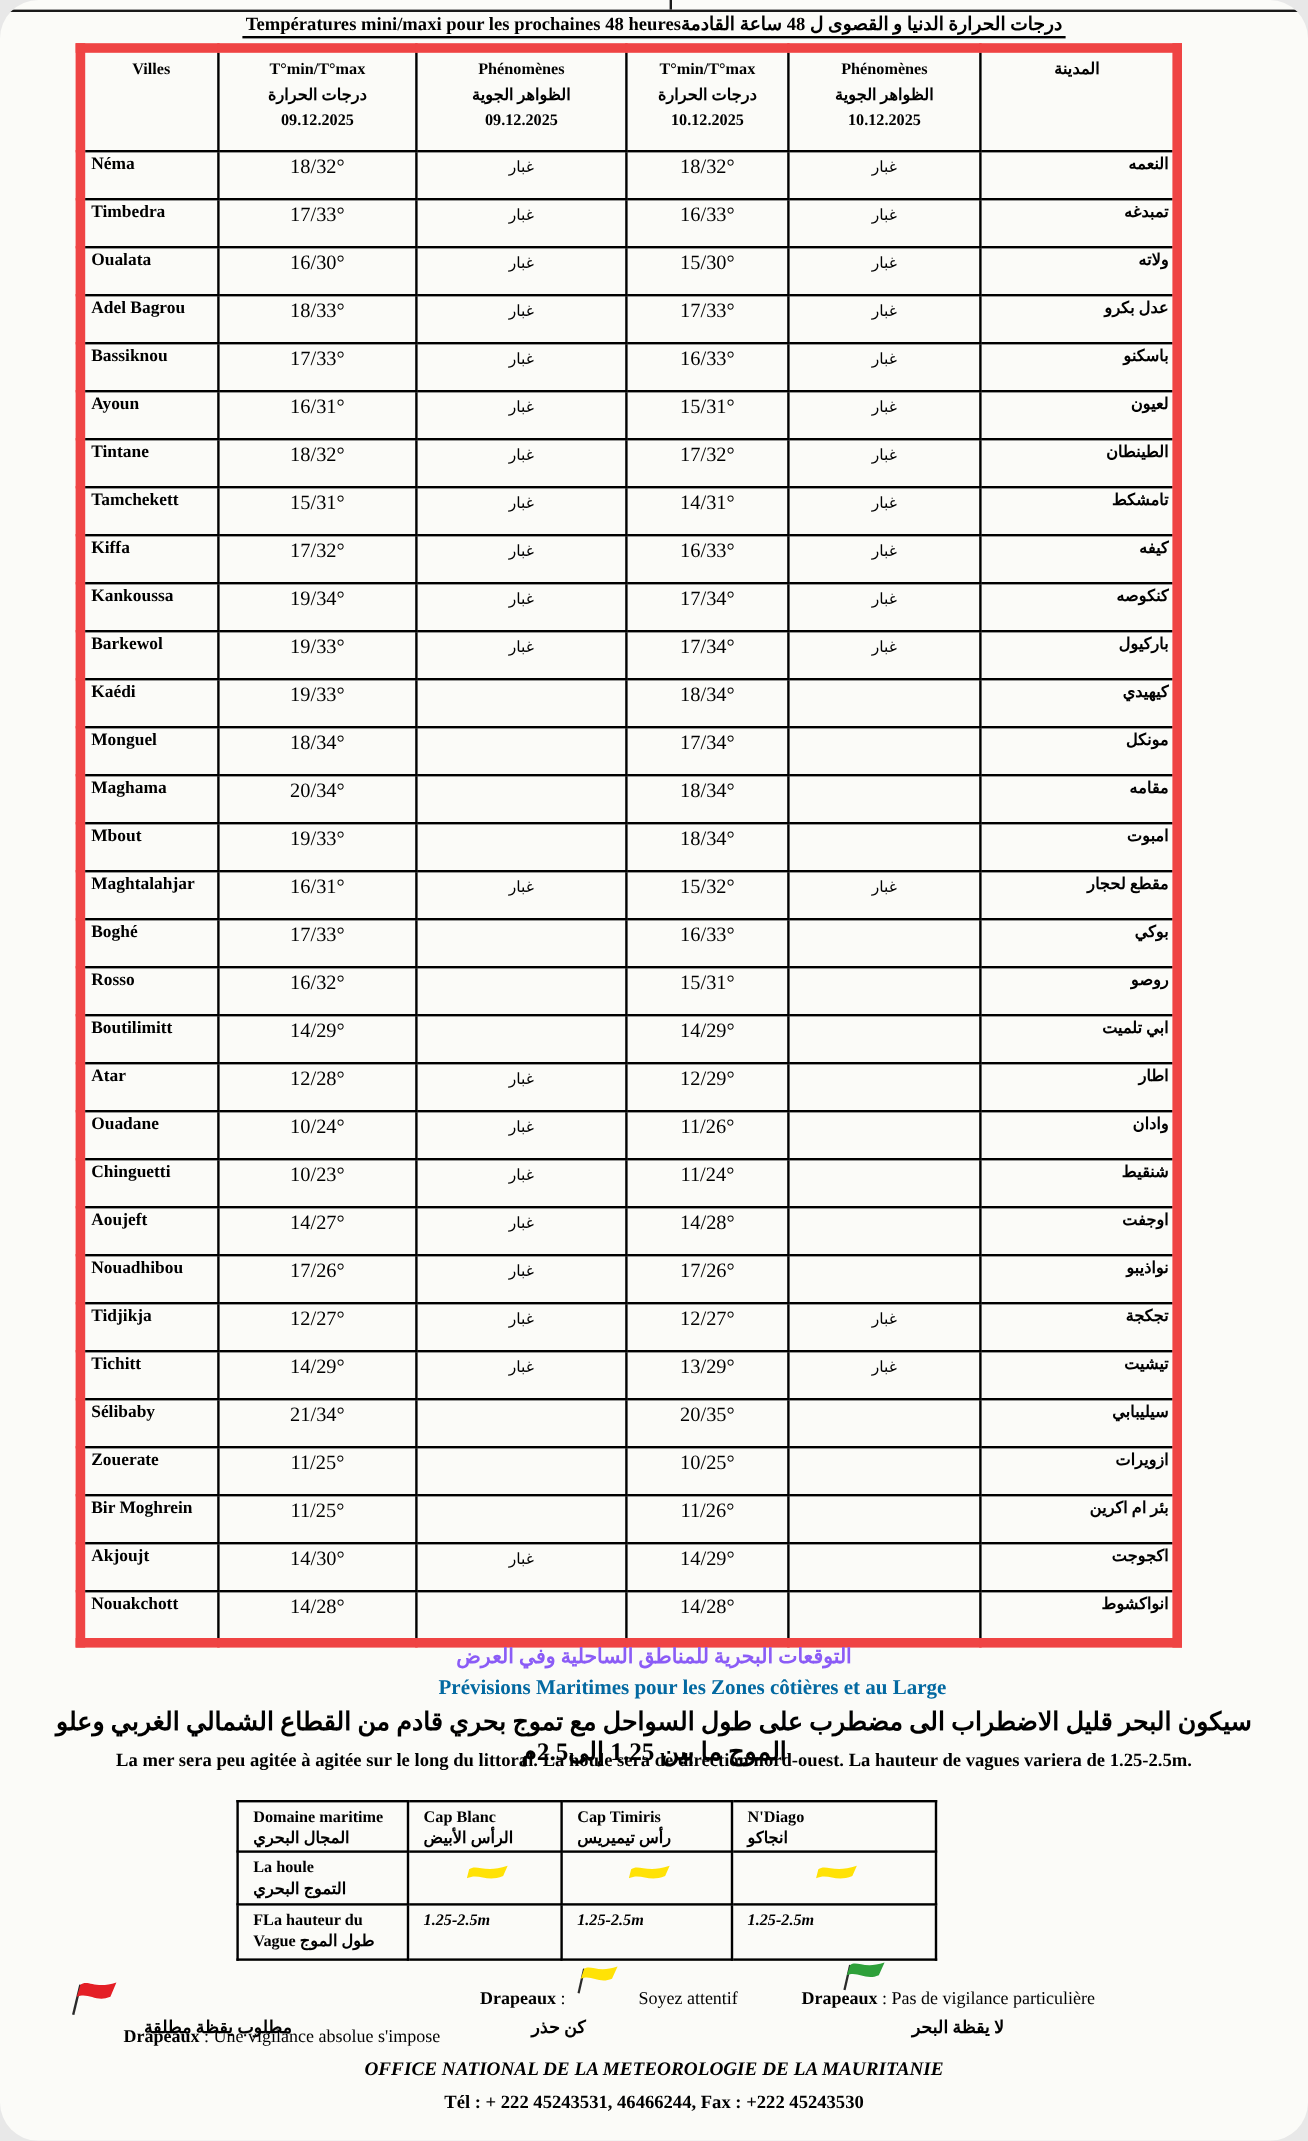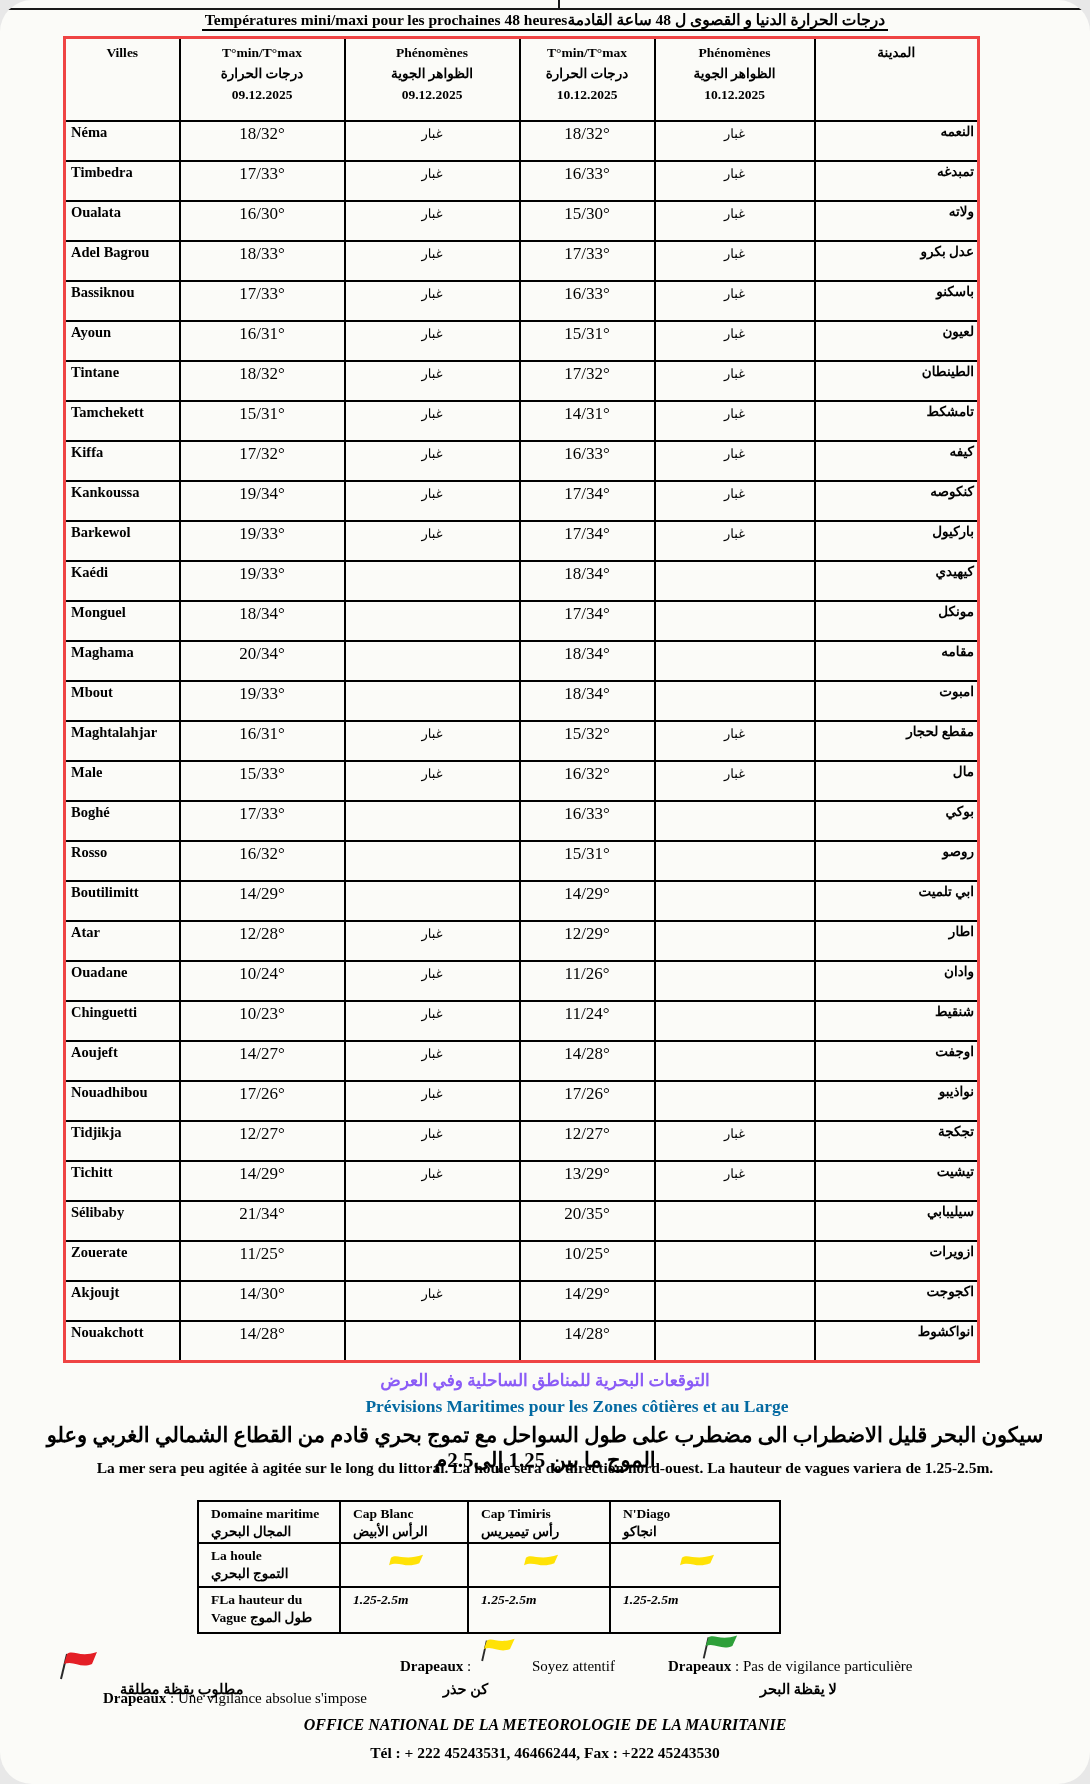--- a/index.html
+++ b/index.html
@@ -8,21 +8,21 @@
   
   .crop-line{position:absolute;top:8px;left:0;width:1090px;border-top:2px solid #1a1a1a;}
   .crop-tick{position:absolute;left:558px;top:0;height:8px;border-left:2px solid #1a1a1a;}
   
   .doc-title{position:absolute;top:11px;left:0;width:100%;text-align:center;
              font-size:15.5px;font-weight:bold;white-space:nowrap;}
   .doc-title .inner{border-bottom:2px solid #000;padding:0 3px 1px;}
   .ar-inline{direction:rtl;unicode-bidi:isolate;}
   
   .temp-table{position:absolute;top:36px;left:63px;width:914px;border-collapse:collapse;
-              table-layout:fixed;border:3px solid #ef4444;}
+              table-layout:fixed;border:8px solid #ef4444;}
   .temp-table th,.temp-table td{border:2px solid #000;overflow:hidden;}
   .temp-table thead th{font-size:13.5px;font-weight:bold;text-align:center;
                        vertical-align:top;padding-top:4px;line-height:1.55;height:76px;}
   .temp-table thead th .ar{direction:rtl;}
   .temp-table tbody td{height:33px;vertical-align:top;padding:2px 4px 0;line-height:1.15;}
   .temp-table tbody td:nth-child(1){font-weight:bold;font-size:14.5px;padding-left:5px;}
   .temp-table tbody td:nth-child(2),
   .temp-table tbody td:nth-child(4){font-size:17px;text-align:center;}
   .temp-table tbody td:nth-child(3),
   .temp-table tbody td:nth-child(5){font-size:13px;text-align:center;padding-top:5px;}
@@ -231,28 +231,20 @@
         </tr>
         <tr>
           <td>Maghtalahjar</td>
           <td>16/31°</td>
           <td>غبار</td>
           <td>15/32°</td>
           <td>غبار</td>
           <td>مقطع لحجار</td>
         </tr>
         <tr>
-          <td>Male</td>
-          <td>15/33°</td>
-          <td>غبار</td>
-          <td>16/32°</td>
-          <td>غبار</td>
-          <td>مال</td>
-        </tr>
-        <tr>
           <td>Boghé</td>
           <td>17/33°</td>
           <td></td>
           <td>16/33°</td>
           <td></td>
           <td>بوكي</td>
         </tr>
         <tr>
           <td>Rosso</td>
           <td>16/32°</td>
@@ -333,20 +325,28 @@
           <td></td>
           <td>سيليبابي</td>
         </tr>
         <tr>
           <td>Zouerate</td>
           <td>11/25°</td>
           <td></td>
           <td>10/25°</td>
           <td></td>
           <td>ازويرات</td>
+        </tr>
+        <tr>
+          <td>Bir Moghrein</td>
+          <td>11/25°</td>
+          <td></td>
+          <td>11/26°</td>
+          <td></td>
+          <td>بئر ام اكرين</td>
         </tr>
         <tr>
           <td>Akjoujt</td>
           <td>14/30°</td>
           <td>غبار</td>
           <td>14/29°</td>
           <td></td>
           <td>اكجوجت</td>
         </tr>
         <tr>

